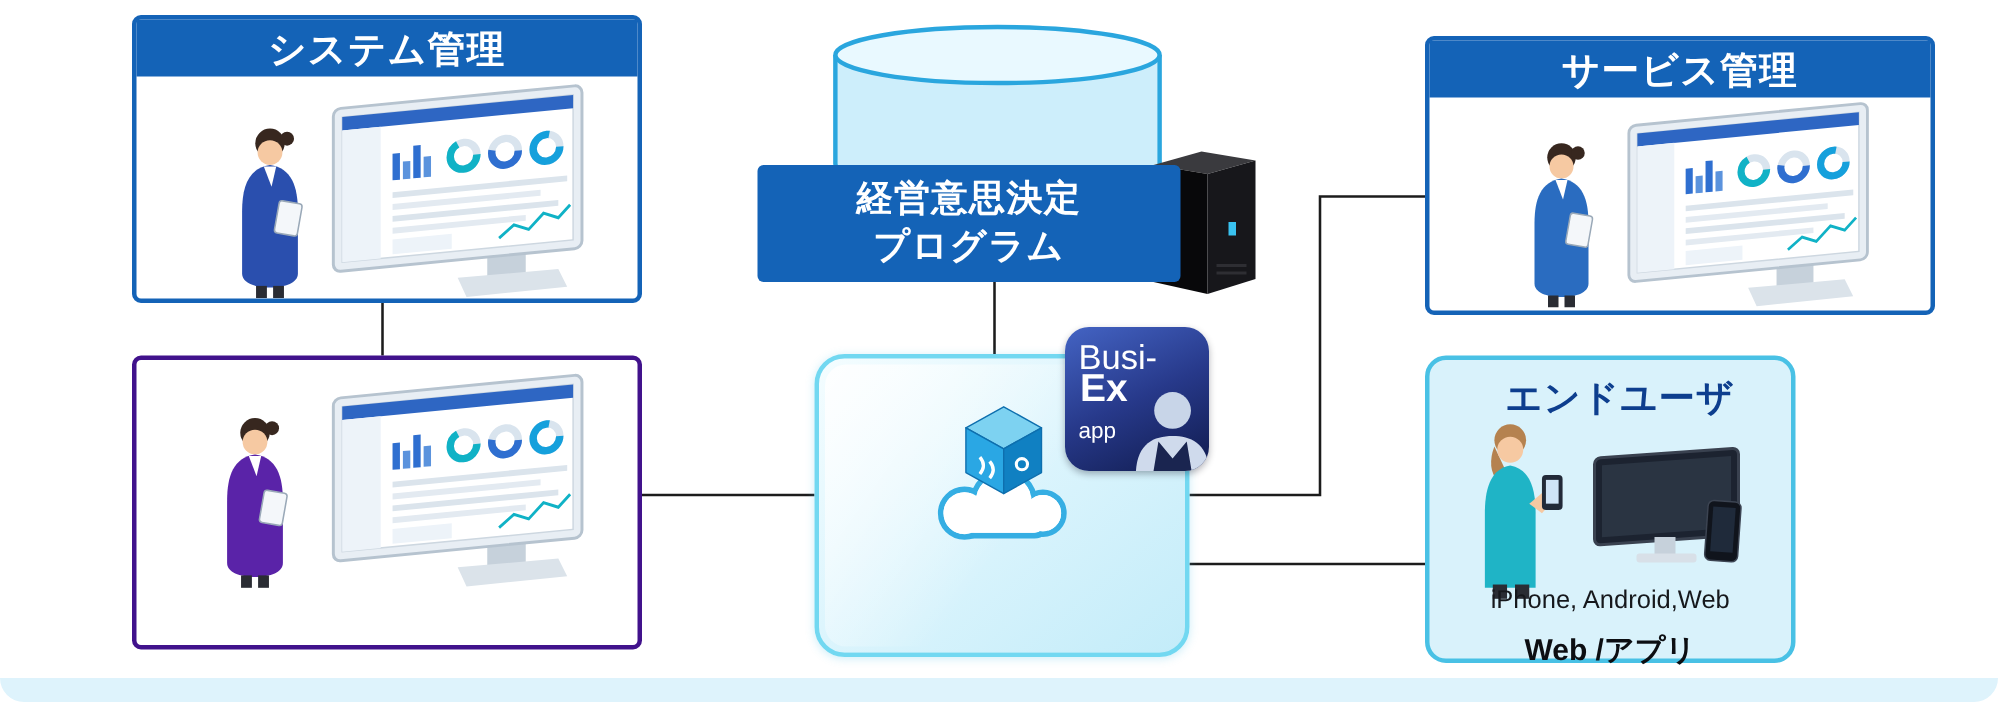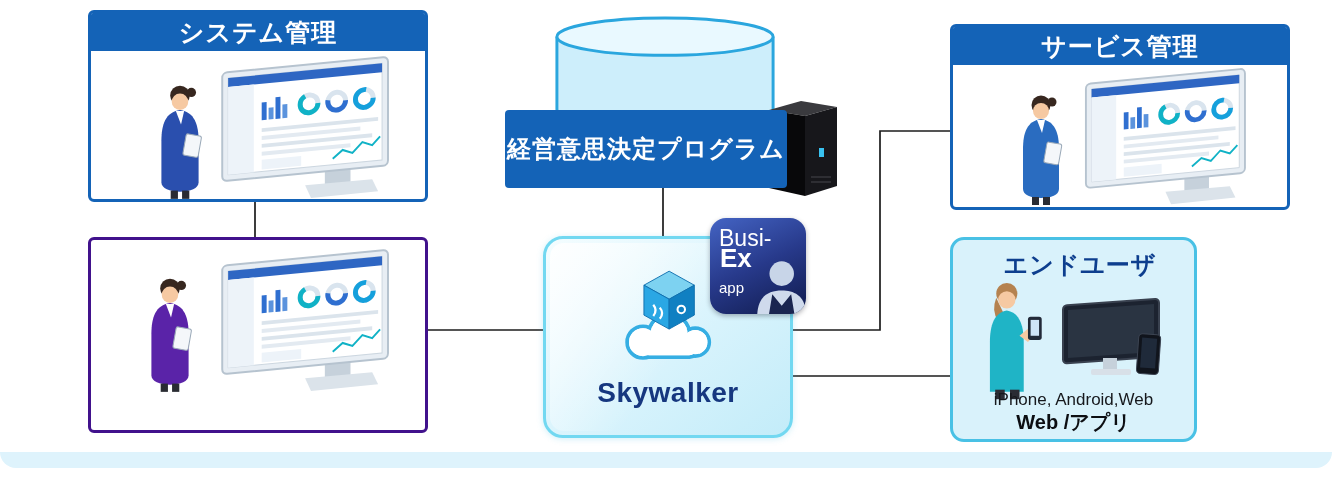--- a/index.html
+++ b/index.html
@@ -30,21 +30,21 @@
 
   .person-svg  { position:absolute; }
   .monitor-svg { position:absolute; }
 
   
   .cylinder { position:absolute; left:552px; top:14px; width:226px; height:122px; z-index:2; }
 
   
   #decision { position:absolute; left:505px; top:110px; width:282px; height:78px;
               background:#1463b7; border-radius:4px; z-index:4;
-              display:flex; flex-direction:row; align-items:center; justify-content:center;
+              display:flex; flex-direction:column; align-items:center; justify-content:center;
               color:#ffffff; font-weight:bold; font-size:24px; line-height:1.32; letter-spacing:1px; }
 
   
   .server { position:absolute; left:760px; top:98px; width:82px; height:100px; z-index:3; }
 
   
   #skywalker { position:absolute; left:543px; top:236px; width:250px; height:202px;
                border-radius:20px; border:3px solid #72d8f1; z-index:2;
                background:linear-gradient(140deg,#f4fdff 0%,#ddf5fd 45%,#c3ecf9 100%);
                box-shadow:0 1px 6px rgba(70,190,230,.25); }
@@ -65,21 +65,21 @@
   .busiex-person { position:absolute; right:-4px; bottom:-3px; width:66px; height:66px; }
 
   
   #enduser { position:absolute; left:950px; top:237px; width:247px; height:205px;
              background:#d9f2fb; border:3px solid #49c1e5; border-radius:14px; z-index:2;padding-left:13px; }
   .enduser-title { margin-top:9px; text-align:center; font-size:24px; font-weight:bold; color:#0d3e8e; letter-spacing:1px; }
   .enduser-person  { position:absolute; left:20px; top:40px;  width:74px;  height:120px; }
   .enduser-devices { position:absolute; left:98px; top:52px;  width:128px; height:100px; }
   .enduser-devices-line  { position:absolute; left:0; right:0; top:150px; text-align:center;
                            font-size:17px; color:#16181c; }
-  .enduser-platform-line { position:absolute; left:0; right:0; top:169px; text-align:center;
+  .enduser-platform-line { position:absolute; left:0; right:0; top:180px; text-align:center;
                            font-size:20px; font-weight:bold; color:#0c0e12; }
 </style>
 </head>
 <body>
 
 <svg width="0" height="0" style="position:absolute" aria-hidden="true">
   <defs>
     <symbol id="sym-person-suit" viewBox="0 0 60 112">
       <circle cx="30" cy="12" r="9.5" fill="#37271f"></circle>
       <circle cx="41" cy="9" r="4.5" fill="#37271f"></circle>
@@ -250,21 +250,20 @@
 
   <div id="decision">
     <span>経営意思決定</span>
     <span>プログラム</span>
   </div>
 
   <div id="skywalker">
     <svg class="cloudcube">
         <use href="#sym-cloudcube"></use>
       </svg>
-    <div class="skyw-label">Skywalker</div>
   </div>
 
   <div id="busiex">
     <svg class="busiex-person">
         <use href="#sym-busiex-person"></use>
       </svg>
     <span class="busiex-l1">Busi-</span>
     <span class="busiex-l2">Ex</span>
     <span class="busiex-l3">app</span>
   </div>

